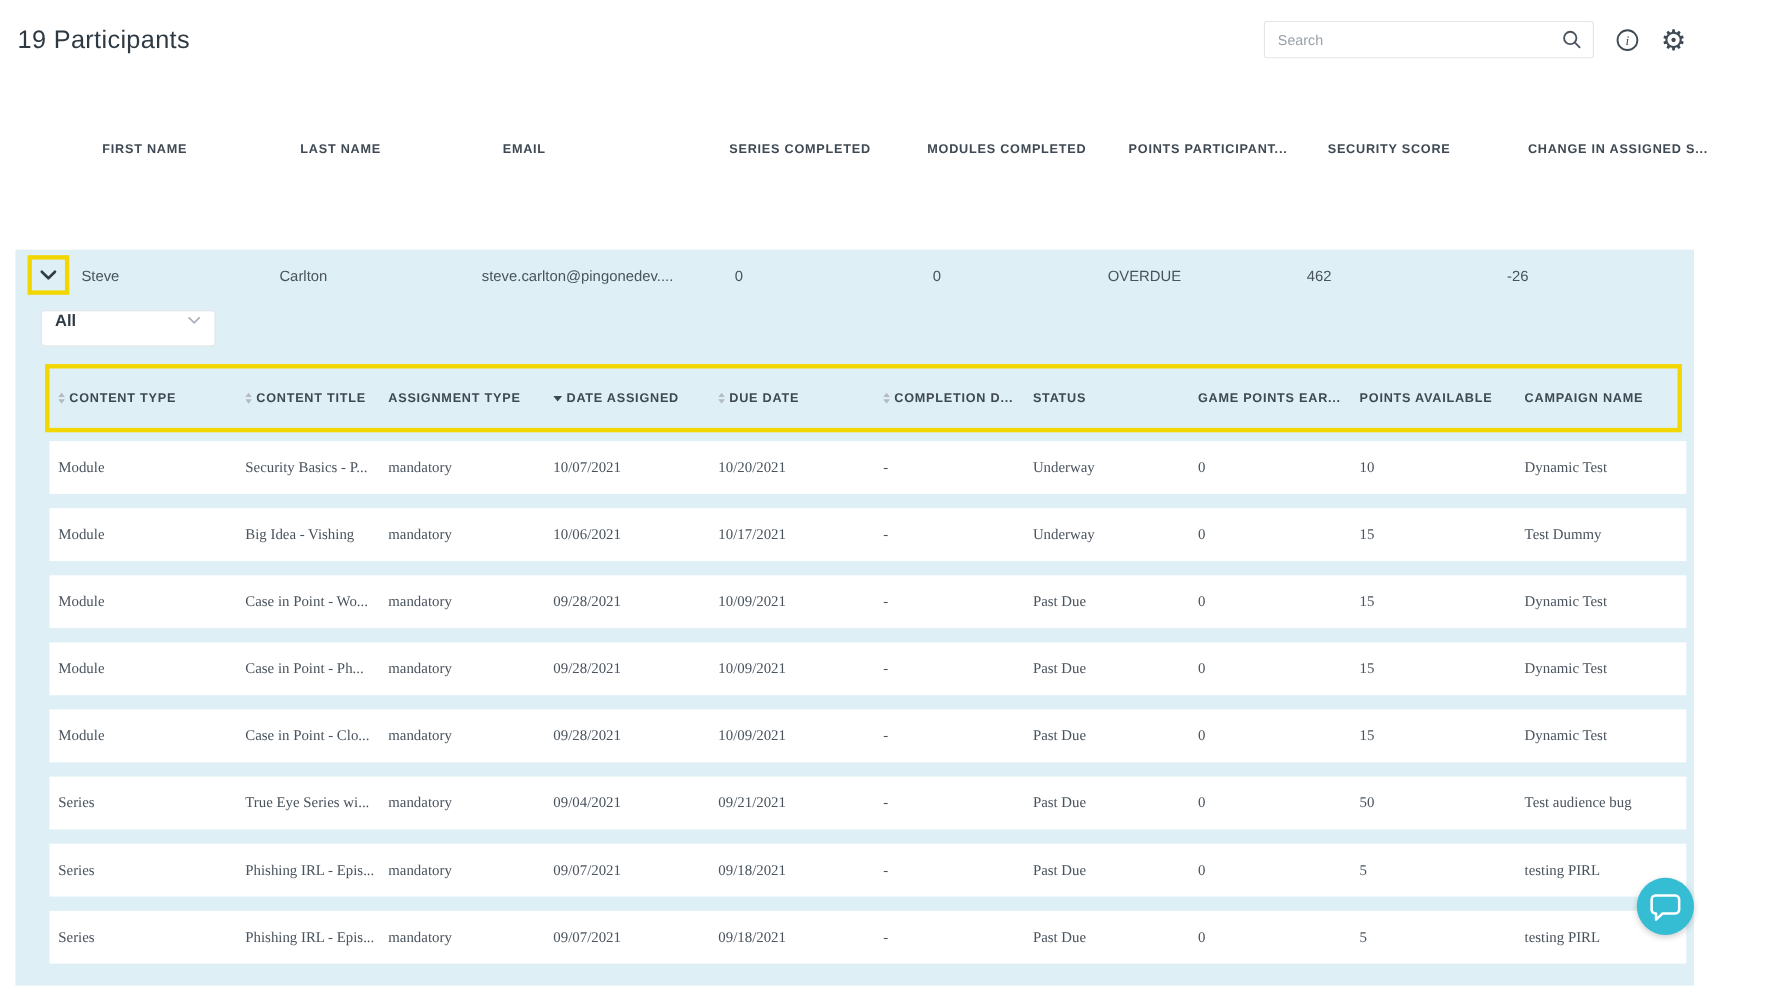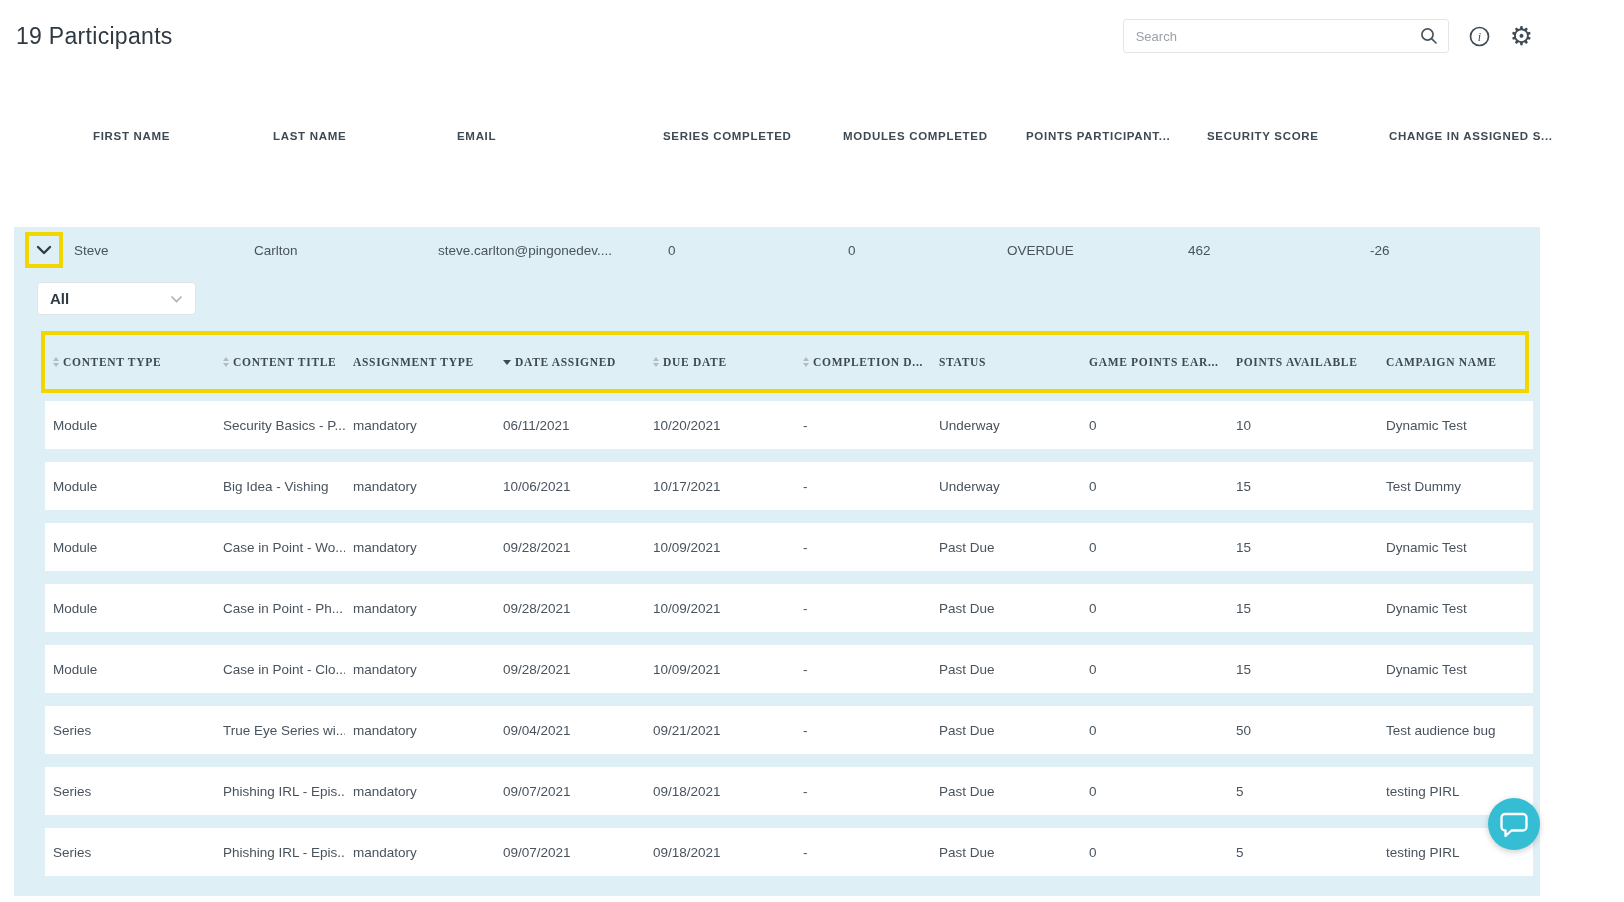--- a/index.html
+++ b/index.html
@@ -4,21 +4,21 @@
 <style>
   * { box-sizing: border-box; margin: 0; padding: 0; }
   html, body { width: 1624px; height: 902px; overflow: hidden; background: #ffffff;
     font-family: "Liberation Sans", "DejaVu Sans", sans-serif; }
   .page { position: relative; width: 1624px; height: 902px; }
 
   
   .topbar { display: flex; align-items: center; height: 66px; padding: 6px 91px 0 16px; }
   .title { font-size: 23px; color: #2f3942; letter-spacing: .3px; }
   .top-controls { margin-left: auto; display: flex; align-items: center; gap: 20px; }
-  .searchbox { width: 326px; height: 34px; background: #fff; border: 1px solid #e3e6e9;
+  .searchbox { width: 300px; height: 34px; background: #fff; border: 1px solid #e3e6e9;
     border-radius: 3px; display: flex; align-items: center; padding: 0 10px 0 12px; }
   .search-input { flex: 1; border: none; outline: none; font-size: 13px; color: #49535d;
     font-family: inherit; background: transparent; }
   .search-input::placeholder { color: #9aa1a8; }
   .icon-btn { display: inline-flex; align-items: center; justify-content: center; cursor: pointer; }
   .gear-glyph { font-size: 26px; line-height: 1; color: #3f4a54; }
 
   
   .p-grid { display: grid;
     grid-template-columns: 52px 180px 184px 206px 180px 183px 181px 182px minmax(0,1fr);
@@ -32,43 +32,43 @@
   .participant-row { height: 46px; padding-left: 2px; }
   .p-cell { font-size: 13.5px; color: #49535d; padding-left: 6px; white-space: nowrap; overflow: hidden; }
   .p-cell.pad30 { padding-left: 30px; }
   .chev-wrap { display: flex; align-items: center; }
   .annot-box { margin-left: 9px; border: 4px solid #f2d600; width: 38px; height: 36px;
     display: flex; align-items: center; justify-content: center; }
   .chevron-icon { display: inline-flex; cursor: pointer; }
 
   
   .filter-dd { margin: 9px 0 0 23px; width: 159px; height: 33px; background: #fff;
-    border: 1px solid #e0e4e7; border-radius: 4px; display: flex; align-items: center;
+    border: 1px solid #e0e4e7; border-radius: 4px; display: flex; 
     justify-content: space-between; padding: 0 12px 0 12px; cursor: pointer; }
   .dd-label { font-size: 15px; font-weight: 700; color: #2f3a42; }
 
   
   .annot-header { border: 4px solid #f2d600; margin: 16px 11px 0 27px; }
   .a-grid { display: grid;
     grid-template-columns: 170px 130px 150px 150px 150px 128px 150px 147px 150px minmax(0,1fr);
     align-items: center; }
   .a-grid > * { padding-left: 8px; white-space: nowrap; overflow: hidden; }
   .a-grid > *:nth-child(n+7) { padding-left: 16px; }
-  .a-header { height: 54px; font-family: Liberation Serif, serif; }
+  .a-header { height: 54px; }
   .a-col { display: flex; align-items: center; font-size: 11.5px; font-weight: 700;
     color: #3e4953; letter-spacing: .06em; }
   .sort-icon { display: inline-flex; flex-direction: column; align-items: center; gap: 2px;
     margin-right: 4px; flex: 0 0 auto; }
   .sort-icon i { display: block; width: 0; height: 0;
     border-left: 3.5px solid transparent; border-right: 3.5px solid transparent; }
   .sort-icon .up { border-bottom: 4px solid #b3bac1; }
   .sort-icon .dn { border-top: 4px solid #b3bac1; }
   .sort-icon.sorted .dn { border-top: 5px solid #3e4953;
     border-left-width: 4px; border-right-width: 4px; }
-  .a-body { margin: 8px 7px 0 31px; }
+  .a-body { margin: 8px 7px 0 31px; font-family: Liberation Serif, serif; }
   .a-row { background: #ffffff; height: 48px; margin-bottom: 13px; }
   .a-cell { font-size: 13.5px; color: #49535d; }
 
   
   .chat-fab { position: absolute; right: 84px; bottom: 52px; width: 52px; height: 52px;
     border-radius: 50%; background: #35bdd3; display: flex; align-items: center;
     justify-content: center; cursor: pointer; box-shadow: 0 2px 6px rgba(0,0,0,.2); }
 </style>
 </head>
 <body>
@@ -195,21 +195,21 @@
           </div>
         </div>
     </div>
 
     <div class="a-body">
 
     <div class="a-grid a-row">
           <div class="a-cell">Module</div>
           <div class="a-cell">Security Basics - P...</div>
           <div class="a-cell">mandatory</div>
-          <div class="a-cell">06/11/2021</div>
+          <div class="a-cell">10/07/2021</div>
           <div class="a-cell">10/20/2021</div>
           <div class="a-cell">-</div>
           <div class="a-cell">Underway</div>
           <div class="a-cell">0</div>
           <div class="a-cell">10</div>
           <div class="a-cell">Dynamic Test</div>
         </div>
         <div class="a-grid a-row">
           <div class="a-cell">Module</div>
           <div class="a-cell">Big Idea - Vishing</div>

